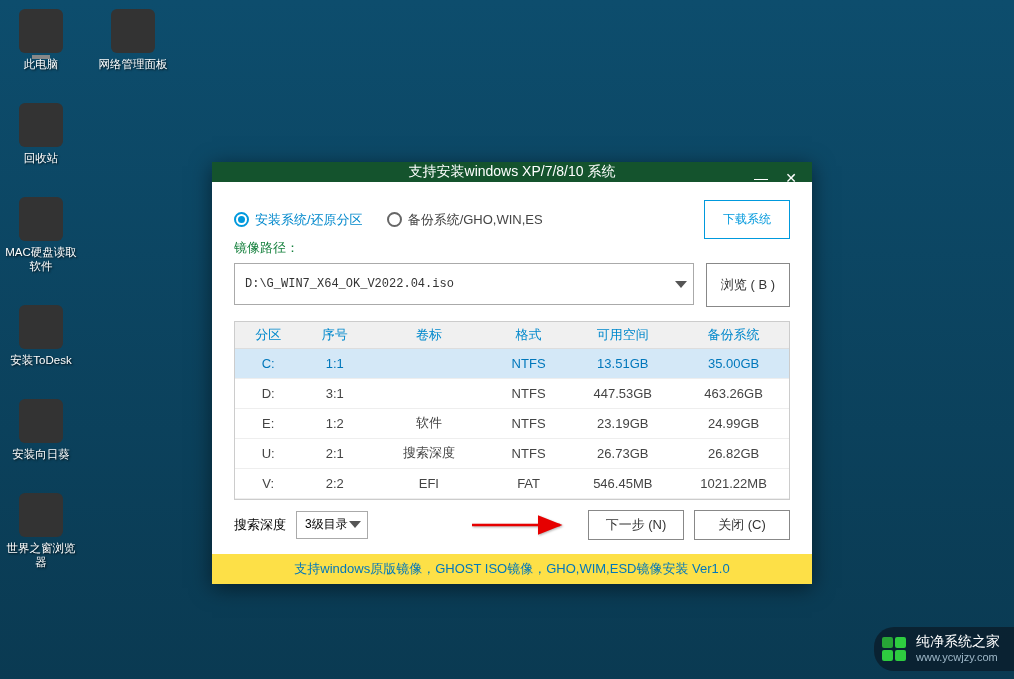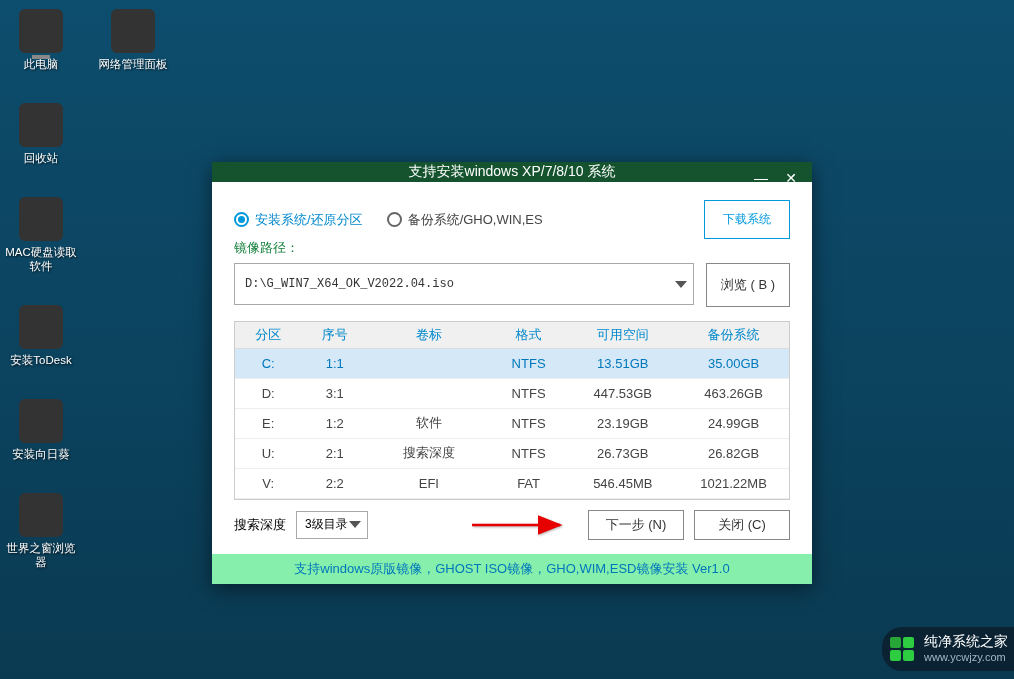--- a/index.html
+++ b/index.html
@@ -105,28 +105,28 @@
     .red-arrow {
       flex: 1; display:flex;align-items:center;justify-content:flex-end; padding-right:6px;
     }
     .red-arrow svg { filter: drop-shadow(1px 1px 1px rgba(0,0,0,0.3)); }
     .action-btn {
       width: 96px; height: 30px; border:1px solid #888; background:#fff;
       display:flex;align-items:center;justify-content:center;
       font-size:13px; color:#333; cursor:pointer;
     }
     .footer-note {
-      background:#86efac; color:#0077bb; font-size:13px;
+      background:#fde047; color:#0077bb; font-size:13px;
       text-align:center; padding: 6px 1px; margin-top: 14px;
       margin-left:-22px;margin-right:-22px;margin-bottom:-10px;
     }
     .watermark {
       position:absolute; right:0; bottom:8px;
       background: rgba(10,30,45,0.85); border-radius: 20px 0 0 20px;
-      padding: 6px 6px 6px 42px; color:#fff; font-size:14px;
+      padding: 6px 14px 6px 42px; color:#fff; font-size:14px;
       display:flex;flex-direction:column;line-height:16px;
     }
     .watermark .wm-logo{
       position:absolute;left:8px;top:50%;transform:translateY(-50%);
       width:24px;height:24px;display:grid;grid-template:1fr 1fr/1fr 1fr;gap:2px;
     }
     .wm-logo span{background:#2ecc40;border-radius:2px;}
     .wm-logo span:nth-child(1){background:#27a536;}
     .watermark .line2{color:#9fb8c8;font-size:11px;}
   </style>

